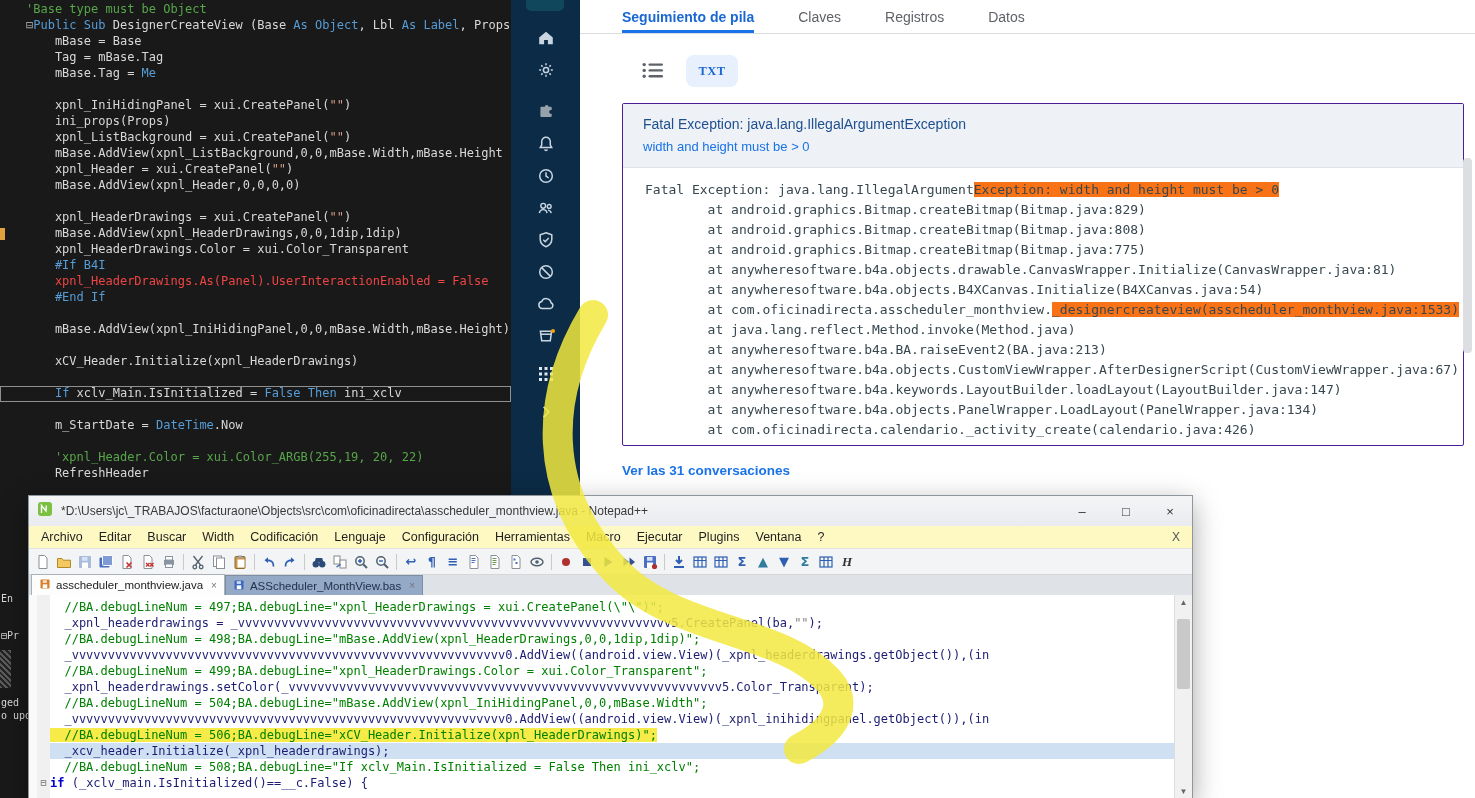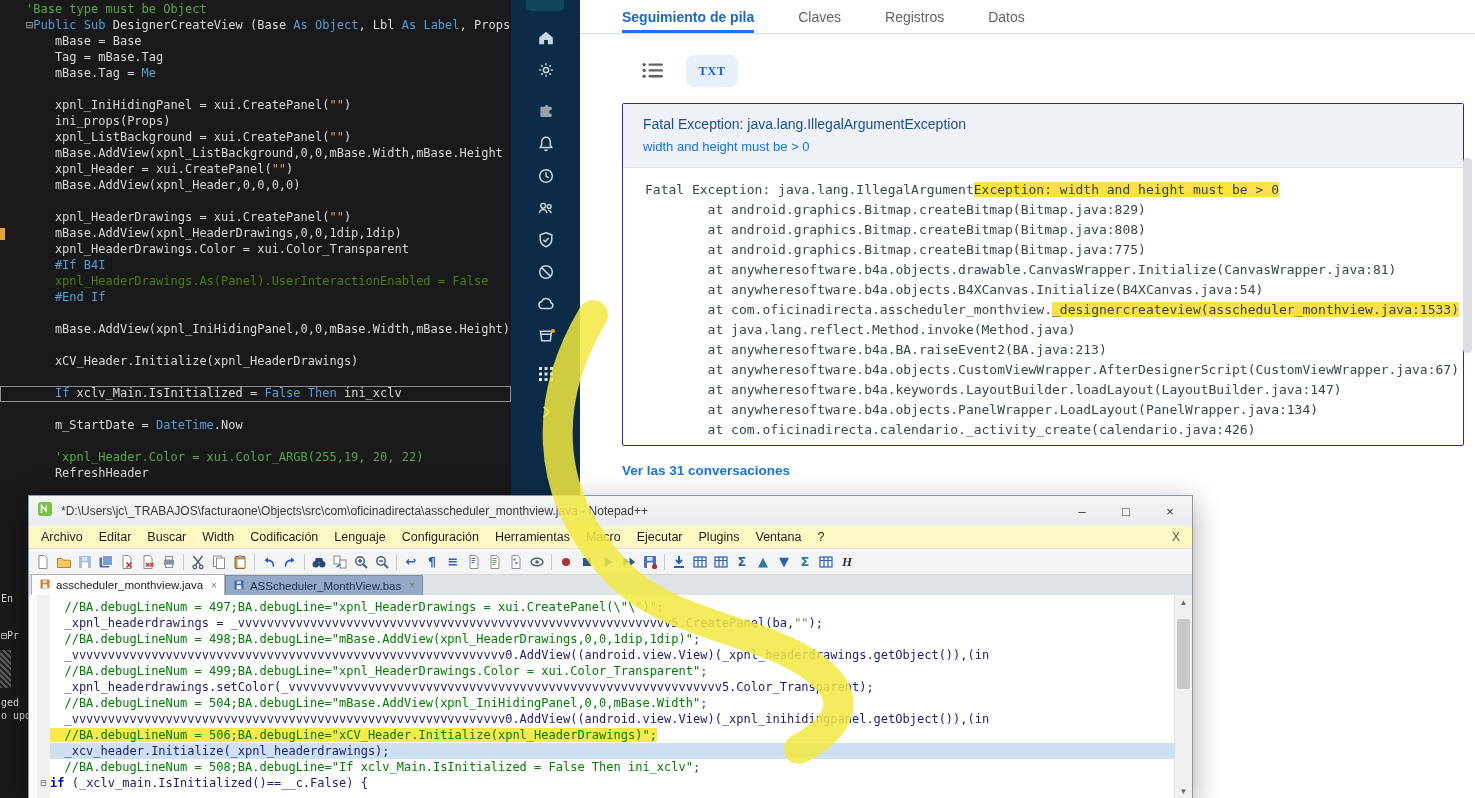--- a/index.html
+++ b/index.html
@@ -8,21 +8,21 @@
 
   
   #b4a{position:absolute;left:0;top:0;width:511px;height:798px;background:#191919;z-index:0;}
   #b4a-code{padding-top:2px;}
   #b4a-code .ln{height:16px;line-height:16px;font:12px "DejaVu Sans Mono",monospace;
                 white-space:pre;position:relative;padding-left:26px;}
   #b4a-code .s-kw{color:#569cd6}
   #b4a-code .s-pl{color:#d8d8d8}
   #b4a-code .s-cm{color:#57a64a}
   #b4a-code .s-st{color:#d69d85}
-  #b4a-code .s-gr{color:#4d7c0f}
+  #b4a-code .s-gr{color:#ef4444}
   #b4a-code .s-fd{color:#9a9a9a}
   #b4a-code .ln.box{box-shadow:inset 0 0 0 1px #8f8f8f;}
   #b4a-code .ln.mark::before{content:"";position:absolute;left:0;top:2px;width:5px;height:12px;background:#e2a33d;}
   .frag{position:absolute;left:1px;color:#d8d8d8;font:10px "DejaVu Sans Mono",monospace;white-space:pre;}
   .f0{top:593px}.f1{top:630px}.f2{top:697px}.f3{top:710px}
   .hatch{position:absolute;left:0;top:650px;width:11px;height:38px;
          background:repeating-linear-gradient(45deg,#5a5a5a 0 2px,#232323 2px 4px);}
 
   
   #sidebar{position:absolute;left:511px;top:0;width:69px;height:798px;background:#0b2b46;z-index:1;}
@@ -44,21 +44,21 @@
           background:#e8f0fe;color:#1967d2;font-weight:bold;font-size:12.5px;font-family:Liberation Serif, serif;
           letter-spacing:.5px;cursor:pointer;}
   .crash-card{position:absolute;left:42px;top:103px;width:840px;height:341px;border:1px solid #4c1d95;
               border-radius:2px;overflow:hidden;background:#fff;}
   .crash-head{background:#eef1f5;border-bottom:1px solid #e0e3e7;padding:12px 20px 13px 20px;}
   .crash-title{font-size:14px;font-weight:500;color:#1e4f91;}
   .crash-sub{margin-top:7px;font-size:13px;color:#1a73e8;}
   #stack{margin-top:14px;padding-left:22px;}
   #stack .sl{height:20px;line-height:20px;white-space:pre;font:13px "DejaVu Sans Mono",monospace;}
   #stack .s-pl{color:#37474f}
-  #stack .s-hl{background:#fde047;color:#37474f}
+  #stack .s-hl{background:#f97316;color:#37474f}
   .fb-link{position:absolute;left:42px;top:463px;font-size:13.5px;font-weight:bold;color:#1a73e8;text-decoration:none;cursor:pointer;}
   .fb-scroll{position:absolute;right:3px;top:158px;width:9px;height:195px;background:#dcdee2;border-radius:4px;}
 
   
   #npp{position:absolute;left:28px;top:495px;width:1163px;height:303px;background:#fff;
        border:1px solid #8f969e;box-shadow:0 8px 26px rgba(0,0,0,.35);z-index:5;
        display:flex;flex-direction:column;}
   .np-title{height:30px;background:linear-gradient(#f4f5f7,#e9ebee);display:flex;align-items:center;padding-left:8px;flex:none;}
   .np-title .ttl{flex:1;margin-left:8px;font-size:12px;color:#3a3a3a;white-space:nowrap;overflow:hidden;}
   .np-ctl{width:44px;height:30px;display:flex;align-items:center;justify-content:center;font-size:13px;color:#333;cursor:pointer;}

